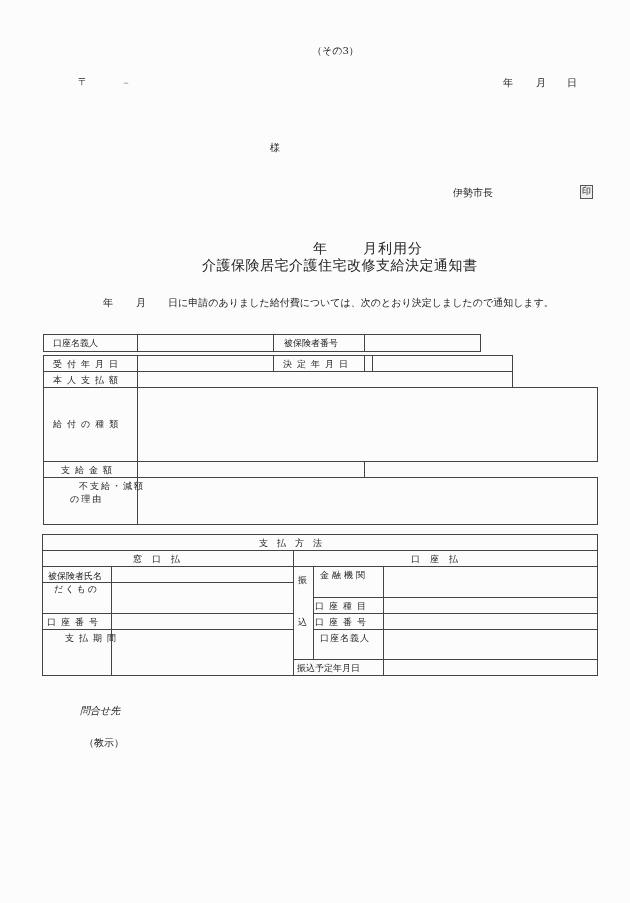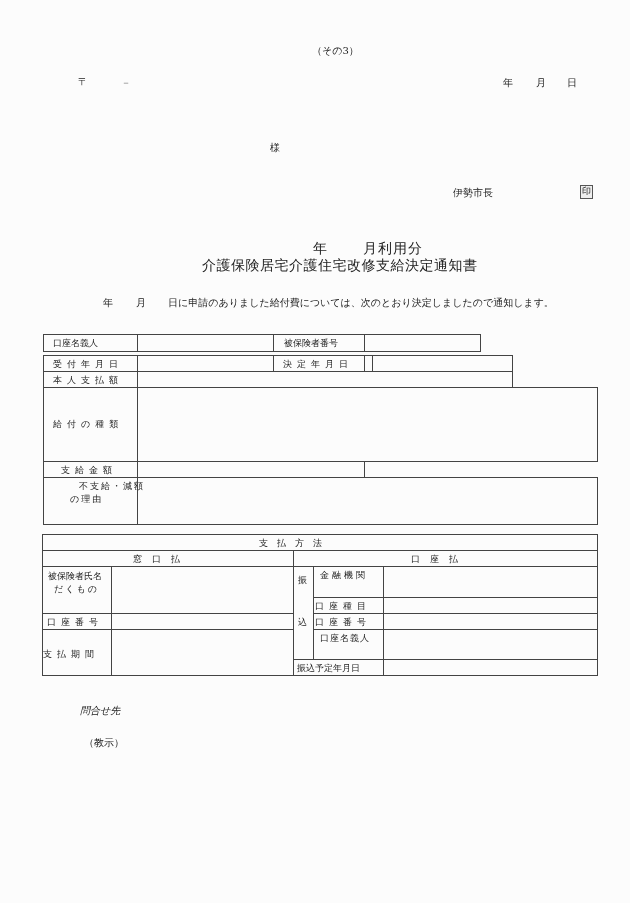--- a/index.html
+++ b/index.html
@@ -75,38 +75,38 @@
     <span class="lbl" style="left:2px;top:2px;letter-spacing:2px;margin-left:33px;">不支給・減額</span>
     <span class="lbl" style="left:26px;top:15px;letter-spacing:2px;">の理由</span>
   </div>
   <div class="cell" style="left:137px;top:477px;width:461px;height:48px;"></div>
 </div>
 
 <div>
   <div class="cell" style="left:42px;top:534px;width:556px;height:17px;">
     <span class="lbl" style="left:216px;top:2px;letter-spacing:9px;">支払方法</span>
   </div>
-  <div class="cell" style="left:42px;top:550px;width:252px;height:17px;font-family:Liberation Serif, serif;">
+  <div class="cell" style="left:42px;top:550px;width:252px;height:33px;font-family:Liberation Serif, serif;">
     <span class="lbl" style="left:90px;top:2px;letter-spacing:10px;">窓口払</span>
   </div>
   <div class="cell" style="left:293px;top:550px;width:305px;height:17px;">
     <span class="lbl" style="left:117px;top:2px;letter-spacing:10px;">口座払</span>
   </div>
 
   <div class="cell" style="left:42px;top:566px;width:70px;height:48px;">
     <span class="lbl" style="left:5px;top:3px;letter-spacing:0;">被保険者氏名</span>
     <span class="lbl" style="left:11px;top:16px;letter-spacing:2px;">だくもの</span>
   </div>
   <div class="cell" style="left:111px;top:566px;width:183px;height:48px;"></div>
   <div class="cell" style="left:42px;top:613px;width:70px;height:17px;">
     <span class="lbl" style="left:4px;top:2px;letter-spacing:5px;">口座番号</span>
   </div>
   <div class="cell" style="left:111px;top:613px;width:183px;height:17px;"></div>
   <div class="cell" style="left:42px;top:629px;width:70px;height:47px;">
-    <span class="lbl" style="left:0;top:2px;letter-spacing:5px;margin-top:16px;">支払期間</span>
+    <span class="lbl" style="left:22px;top:2px;letter-spacing:5px;">支払期間</span>
   </div>
   <div class="cell" style="left:111px;top:629px;width:183px;height:47px;"></div>
 
   <div class="cell" style="left:293px;top:566px;width:21px;height:94px;">
     <span class="lbl" style="left:4px;top:7px;letter-spacing:0;">振</span>
     <span class="lbl" style="left:4px;top:49px;letter-spacing:0;">込</span>
   </div>
   <div class="cell" style="left:313px;top:566px;width:71px;height:32px;">
     <span class="lbl" style="left:6px;top:2px;letter-spacing:3px;">金融機関</span>
   </div>

